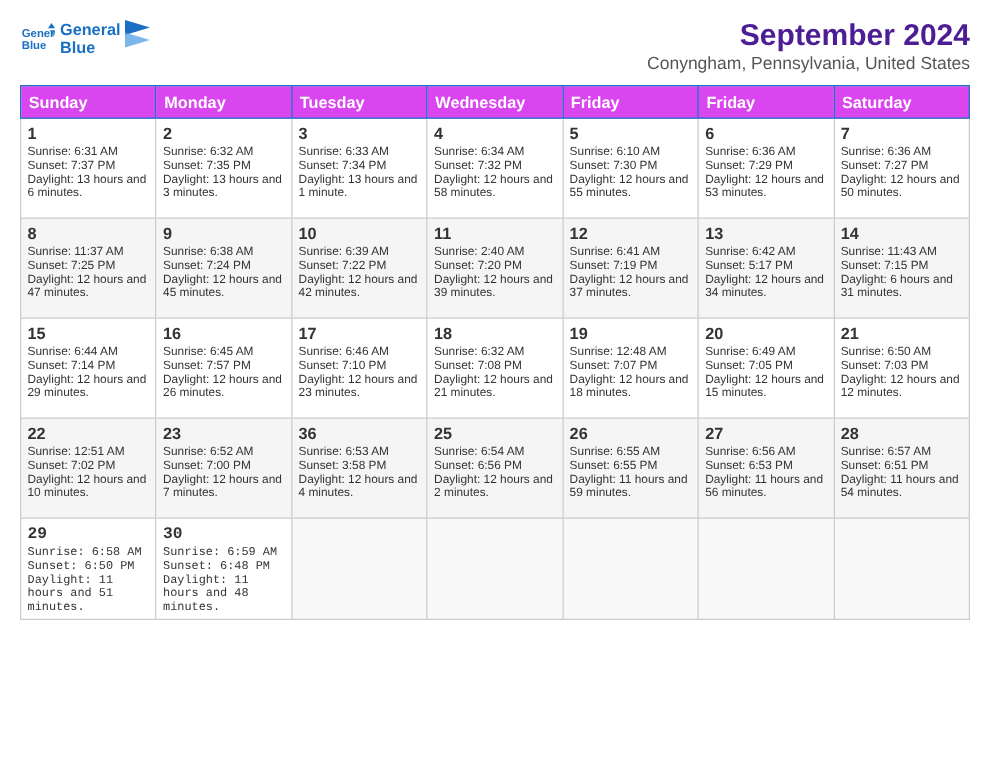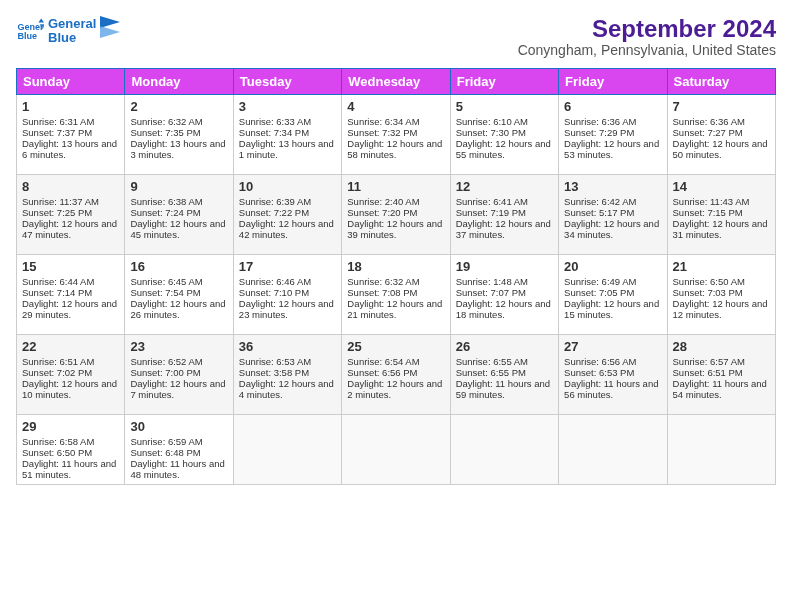--- a/index.html
+++ b/index.html
@@ -72,20 +72,21 @@
       font-size: 13px;
       font-weight: bold;
       display: block;
       margin-bottom: 2px;
     }
     .empty-cell {
       background: #f9f9f9 !important;
     }
     .last-row td {
       height: 70px;
+      font-family: Liberation Mono, monospace;
     }
   </style>
 </head>
 <body>
 
 <div class="container">
   <div class="header-section">
     <div class="logo">
       <svg class="logo-icon" viewBox="0 0 40 40" xmlns="http://www.w3.org/2000/svg">
         <text x="2" y="18" font-size="13" font-weight="bold" fill="#1a6fc4">General</text>
@@ -129,33 +130,33 @@
           <td><span class="day-number">6</span><span>Sunrise: 6:36 AM</span><br><span>Sunset: 7:29 PM</span><br><span>Daylight: 12 hours and 53 minutes.</span></td>
           <td><span class="day-number">7</span><span>Sunrise: 6:36 AM</span><br><span>Sunset: 7:27 PM</span><br><span>Daylight: 12 hours and 50 minutes.</span></td>
         </tr>
         <tr>
           <td><span class="day-number">8</span><span>Sunrise: 11:37 AM</span><br><span>Sunset: 7:25 PM</span><br><span>Daylight: 12 hours and 47 minutes.</span></td>
           <td><span class="day-number">9</span><span>Sunrise: 6:38 AM</span><br><span>Sunset: 7:24 PM</span><br><span>Daylight: 12 hours and 45 minutes.</span></td>
           <td><span class="day-number">10</span><span>Sunrise: 6:39 AM</span><br><span>Sunset: 7:22 PM</span><br><span>Daylight: 12 hours and 42 minutes.</span></td>
           <td><span class="day-number">11</span><span>Sunrise: 2:40 AM</span><br><span>Sunset: 7:20 PM</span><br><span>Daylight: 12 hours and 39 minutes.</span></td>
           <td><span class="day-number">12</span><span>Sunrise: 6:41 AM</span><br><span>Sunset: 7:19 PM</span><br><span>Daylight: 12 hours and 37 minutes.</span></td>
           <td><span class="day-number">13</span><span>Sunrise: 6:42 AM</span><br><span>Sunset: 5:17 PM</span><br><span>Daylight: 12 hours and 34 minutes.</span></td>
-          <td><span class="day-number">14</span><span>Sunrise: 11:43 AM</span><br><span>Sunset: 7:15 PM</span><br><span>Daylight: 12 hours and 31 minutes.</span></td>
+          <td><span class="day-number">14</span><span>Sunrise: 11:43 AM</span><br><span>Sunset: 7:15 PM</span><br><span>Daylight: 6 hours and 31 minutes.</span></td>
         </tr>
         <tr>
           <td><span class="day-number">15</span><span>Sunrise: 6:44 AM</span><br><span>Sunset: 7:14 PM</span><br><span>Daylight: 12 hours and 29 minutes.</span></td>
-          <td><span class="day-number">16</span><span>Sunrise: 6:45 AM</span><br><span>Sunset: 7:54 PM</span><br><span>Daylight: 12 hours and 26 minutes.</span></td>
+          <td><span class="day-number">16</span><span>Sunrise: 6:45 AM</span><br><span>Sunset: 7:57 PM</span><br><span>Daylight: 12 hours and 26 minutes.</span></td>
           <td><span class="day-number">17</span><span>Sunrise: 6:46 AM</span><br><span>Sunset: 7:10 PM</span><br><span>Daylight: 12 hours and 23 minutes.</span></td>
           <td><span class="day-number">18</span><span>Sunrise: 6:32 AM</span><br><span>Sunset: 7:08 PM</span><br><span>Daylight: 12 hours and 21 minutes.</span></td>
-          <td><span class="day-number">19</span><span>Sunrise: 1:48 AM</span><br><span>Sunset: 7:07 PM</span><br><span>Daylight: 12 hours and 18 minutes.</span></td>
+          <td><span class="day-number">19</span><span>Sunrise: 12:48 AM</span><br><span>Sunset: 7:07 PM</span><br><span>Daylight: 12 hours and 18 minutes.</span></td>
           <td><span class="day-number">20</span><span>Sunrise: 6:49 AM</span><br><span>Sunset: 7:05 PM</span><br><span>Daylight: 12 hours and 15 minutes.</span></td>
           <td><span class="day-number">21</span><span>Sunrise: 6:50 AM</span><br><span>Sunset: 7:03 PM</span><br><span>Daylight: 12 hours and 12 minutes.</span></td>
         </tr>
         <tr>
-          <td><span class="day-number">22</span><span>Sunrise: 6:51 AM</span><br><span>Sunset: 7:02 PM</span><br><span>Daylight: 12 hours and 10 minutes.</span></td>
+          <td><span class="day-number">22</span><span>Sunrise: 12:51 AM</span><br><span>Sunset: 7:02 PM</span><br><span>Daylight: 12 hours and 10 minutes.</span></td>
           <td><span class="day-number">23</span><span>Sunrise: 6:52 AM</span><br><span>Sunset: 7:00 PM</span><br><span>Daylight: 12 hours and 7 minutes.</span></td>
           <td><span class="day-number">36</span><span>Sunrise: 6:53 AM</span><br><span>Sunset: 3:58 PM</span><br><span>Daylight: 12 hours and 4 minutes.</span></td>
           <td><span class="day-number">25</span><span>Sunrise: 6:54 AM</span><br><span>Sunset: 6:56 PM</span><br><span>Daylight: 12 hours and 2 minutes.</span></td>
           <td><span class="day-number">26</span><span>Sunrise: 6:55 AM</span><br><span>Sunset: 6:55 PM</span><br><span>Daylight: 11 hours and 59 minutes.</span></td>
           <td><span class="day-number">27</span><span>Sunrise: 6:56 AM</span><br><span>Sunset: 6:53 PM</span><br><span>Daylight: 11 hours and 56 minutes.</span></td>
           <td><span class="day-number">28</span><span>Sunrise: 6:57 AM</span><br><span>Sunset: 6:51 PM</span><br><span>Daylight: 11 hours and 54 minutes.</span></td>
         </tr>
         <tr class="last-row">
           <td><span class="day-number">29</span><span>Sunrise: 6:58 AM</span><br><span>Sunset: 6:50 PM</span><br><span>Daylight: 11 hours and 51 minutes.</span></td>
           <td><span class="day-number">30</span><span>Sunrise: 6:59 AM</span><br><span>Sunset: 6:48 PM</span><br><span>Daylight: 11 hours and 48 minutes.</span></td>

